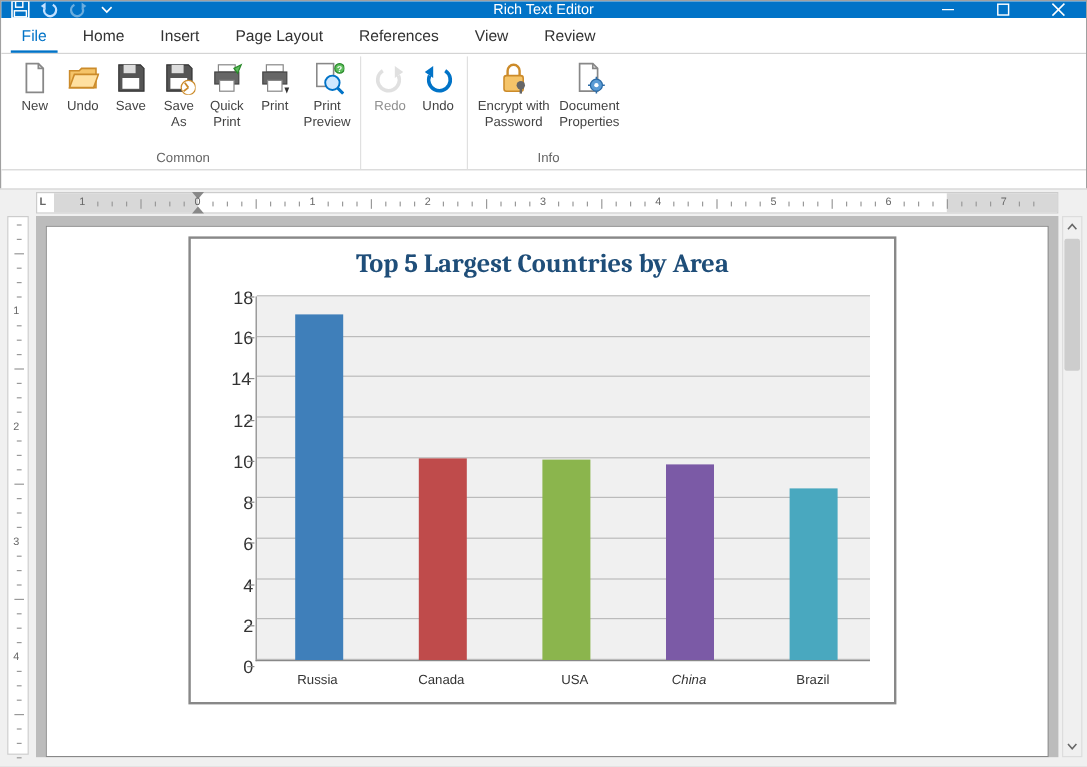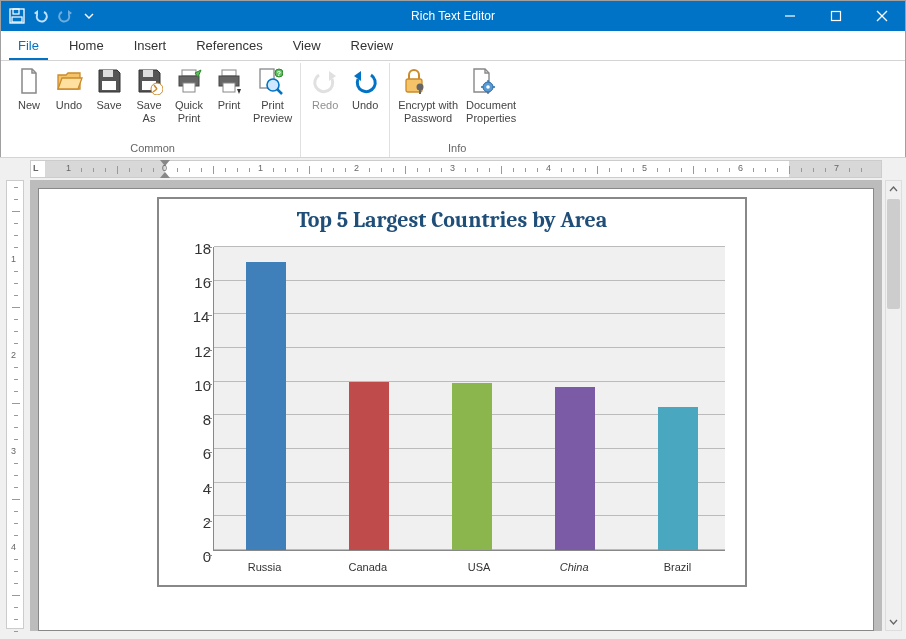--- a/index.html
+++ b/index.html
@@ -1,37 +1,37 @@
 <!DOCTYPE html>
 <html><head>
 <meta charset="utf-8">
 <style>
   * { box-sizing: border-box; margin: 0; padding: 0; }
   body { font-family: "Segoe UI", Arial, sans-serif; font-size: 12px; color: #333; background: #fff; width: 906px; height: 639px; overflow: hidden; border: 1px solid #a0a0a0;}
   
   
-  .titlebar { height: 30px; background: #0173c7; display: flex; align-items: center; position: relative; }
+  .titlebar { height: 14px; background: #0173c7; display: flex; align-items: center; position: relative; }
   .titlebar-left { display: flex; align-items: center; padding-left: 8px; gap: 8px; }
   .titlebar-left .qa-icon { width: 16px; height: 16px; display: flex; align-items: center; justify-content: center; }
   .titlebar-center { position: absolute; left: 0; right: 0; text-align: center; color: #fff; font-size: 12px; pointer-events: none;}
   .titlebar-right { margin-left: auto; display: flex; }
   .win-btn { width: 46px; height: 30px; display: flex; align-items: center; justify-content: center; cursor: pointer; }
   
   
   .menubar { height: 30px; background: #fff; border-bottom: 1px solid #d4d4d4; display: flex; align-items: stretch; padding-left: 2px;}
   .tab { padding: 0 15px; display: flex; align-items: center; cursor: pointer; font-size: 13px;}
   .tab.active { color: #0173c7; position: relative;}
   .tab.active::after { content: ""; position: absolute; left: 6px; right: 6px; bottom: 0; height: 2px; background: #0173c7; }
   
   
   .ribbon { height: 97px; background: #fff; border-bottom: 1px solid #d4d4d4; display: flex; padding: 2px 4px 0;}
   .ribbon-group { display: flex; flex-direction: column; align-items: center; border-right: 1px solid #e0e0e0; padding: 0 4px;}
   .ribbon-group:last-child{border-right:none;}
   .ribbon-buttons { display: flex; flex: 1; }
-  .rbtn { display: flex; flex-direction: column; padding: 2px 4px; cursor: pointer; min-width: 36px; justify-content: flex-start;}
+  .rbtn { display: flex; flex-direction: column; align-items: center; padding: 2px 4px; cursor: pointer; min-width: 36px; justify-content: flex-start;}
   .rbtn .ricon { width: 32px; height: 32px; display: flex; align-items: center; justify-content: center; margin-bottom: 2px;}
   .rbtn .rlabel { font-size: 11px; text-align: center; line-height: 13px; min-height: 26px; color: #444;}
   .ribbon-group-label { font-size: 11px; color: #666; padding: 2px 0 3px; }
   
   
   .docframe { position: absolute; top: 157px; left: 0; right: 0; bottom: 0; background: #f0f0f0; border-top: 1px solid #d4d4d4;}
   .hruler { position: absolute; top: 2px; left: 30px; right: 24px; height: 18px; background: #fff; border: 1px solid #ccc;}
   .vruler { position: absolute; top: 22px; left: 6px; width: 18px; bottom: 10px; background: #fff; border: 1px solid #ccc; }
   .docarea { position: absolute; top: 22px; left: 30px; right: 24px; bottom: 8px; background: #bcbcbc; overflow: hidden;}
   .page { position: absolute; top: 8px; left: 8px; right: 8px; bottom: 0; background: #fff; border: 1px solid #888;}
@@ -108,20 +108,21 @@
           <line x1="11" y1="1" x2="1" y2="11" stroke="#fff" stroke-width="1.3"></line>
         </svg>
     </div>
   </div>
 </div>
 
 <div class="menubar" id="menubar">
     <div class="tab active">File</div>
     <div class="tab">Home</div>
     <div class="tab">Insert</div>
+    <div class="tab">Page Layout</div>
     <div class="tab">References</div>
     <div class="tab">View</div>
     <div class="tab">Review</div>
   </div>
 
 <div class="ribbon" id="ribbon">
     <div class="ribbon-group">
       <div class="ribbon-buttons">
         <div class="rbtn">
           <div class="ricon">

